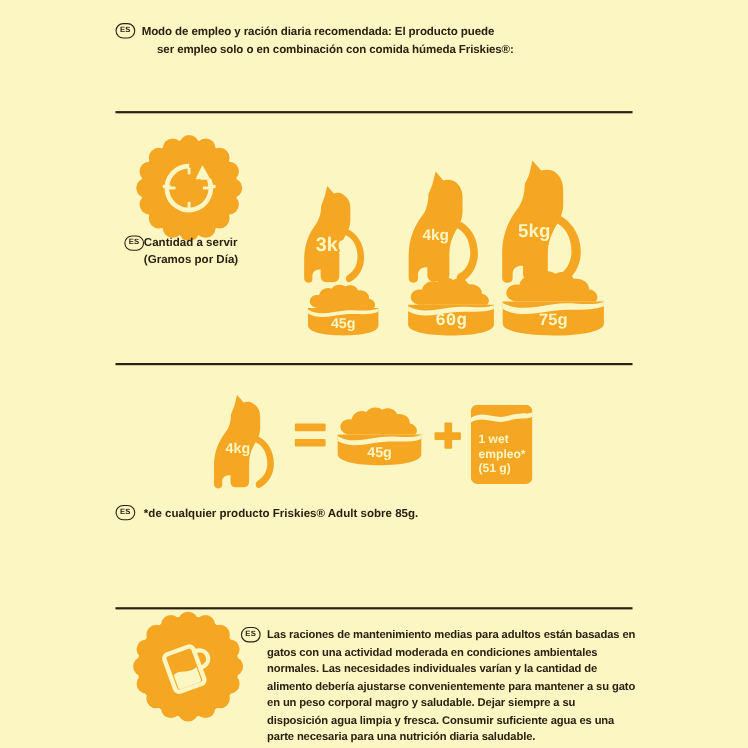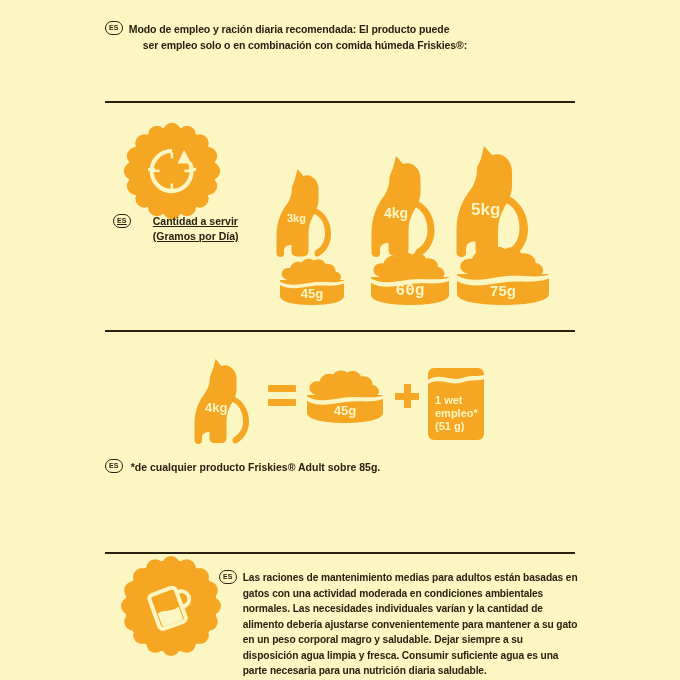--- a/index.html
+++ b/index.html
@@ -70,40 +70,40 @@
   
   .clock{
     position:absolute;left:50%;top:50%;
     width:52px;height:52px;margin-left:-26px;margin-top:-26px;
   }
   .clock svg{display:block;}
 
   
   .qty-label{
     position:absolute;left:113px;top:214px;width:180px;
-    display:flex;gap:22px;align-items:flex-start;text-decoration:underline;
+    display:flex;gap:0;align-items:flex-start;
   }
   .qty-label .txt{font-size:10.5px;line-height:15px;font-weight:bold;}
   .qty-label .txt span{display:block;}
   .qty-label .txt .l2{padding-left:0px;}
 
   
   .cat{position:absolute;}
   .cat svg{display:block;width:100%;height:100%;}
   .cat .kg{
     position:absolute;
     color:#FBF6C2;
     font-weight:bold;
     left:0;width:100%;
     text-align:center;
     pointer-events:none;
   }
 
   #cat3{left:275px;top:166px;width:74px;height:96px;}
-  #cat3 .kg{font-size:11px;top:46px;text-align:left;padding-left:12px;}
+  #cat3 .kg{font-size:18px;top:46px;text-align:left;padding-left:12px;}
   #cat4{left:370px;top:153px;width:84px;height:109px;}
   #cat4 .kg{font-size:14px;top:52px;text-align:left;padding-left:14px;}
   #cat5{left:455px;top:143px;width:94px;height:119px;}
   #cat5 .kg{font-size:17px;top:57px;text-align:left;padding-left:16px;}
 
   
   .bowl{position:absolute;}
   .bowl svg{display:block;width:100%;height:100%;}
   .bowl .g{
     position:absolute;left:0;width:100%;

